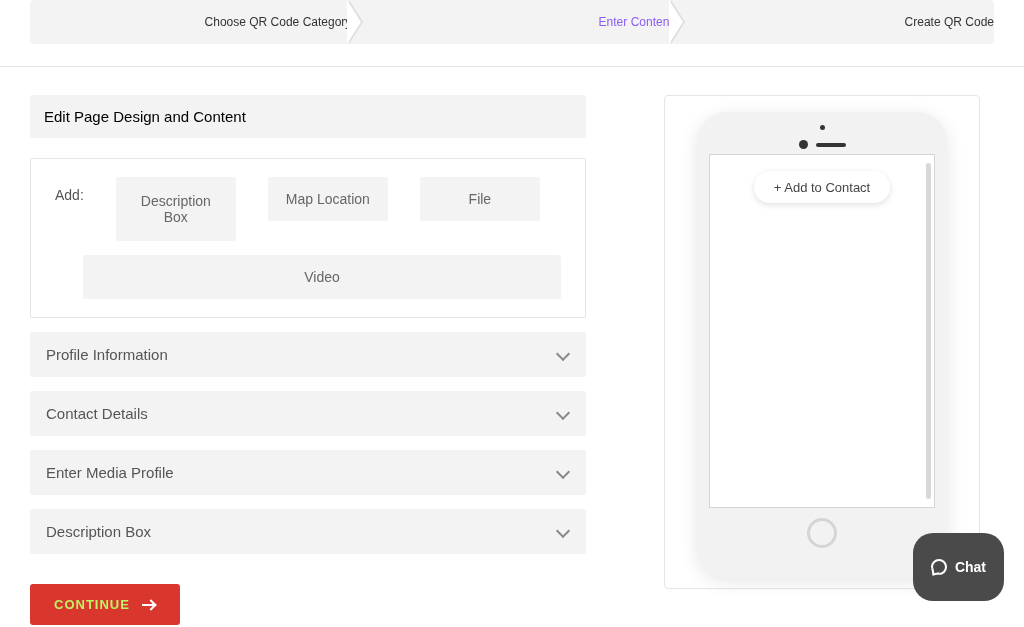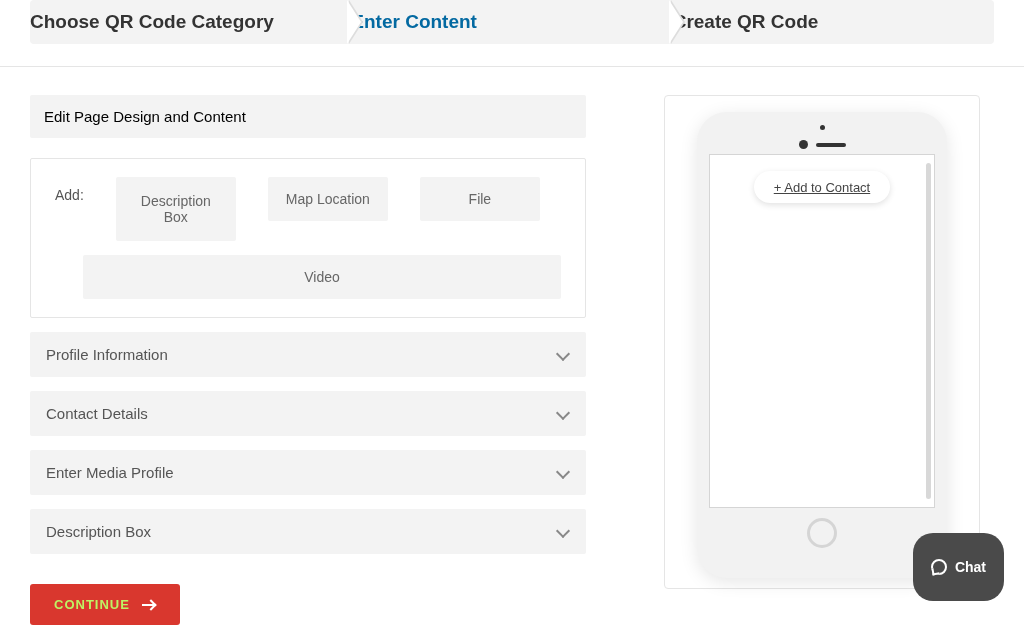--- a/index.html
+++ b/index.html
@@ -16,28 +16,28 @@
       margin: 0 30px;
       height: 44px;
       background: #f3f3f3;
       border-radius: 4px;
       position: relative;
     }
     .step {
       flex: 1;
       display: flex;
       align-items: center;
-      justify-content: flex-start;
-      font-size: 19px;
-      font-weight: 700;
+      justify-content: flex-end;
+      font-size: 12px;
+      font-weight: 400;
       color: #333;
       position: relative;
     }
     .step.active {
-      color: #0369a1;
+      color: #8b5cf6;
     }
     .step-divider {
       position: absolute;
       right: -10px;
       top: 0;
       width: 0;
       height: 0;
       border-top: 22px solid transparent;
       border-bottom: 22px solid transparent;
       border-left: 14px solid #fff;
@@ -246,21 +246,20 @@
     .add-contact-btn {
       background: #fff;
       border: none;
       padding: 8px 20px;
       font-size: 13px;
       color: #444;
       font-weight: 500;
       border-radius: 18px;
       box-shadow: 0 2px 6px rgba(0,0,0,0.12);
       height: 32px;
-      text-decoration: underline;
     }
     .phone-home {
       width: 30px; height: 30px;
       border: 3px solid #d5d5d5;
       border-radius: 50%;
       margin: 10px auto 0;
     }
     .chat-widget {
       position: absolute;
       bottom: 26px;

